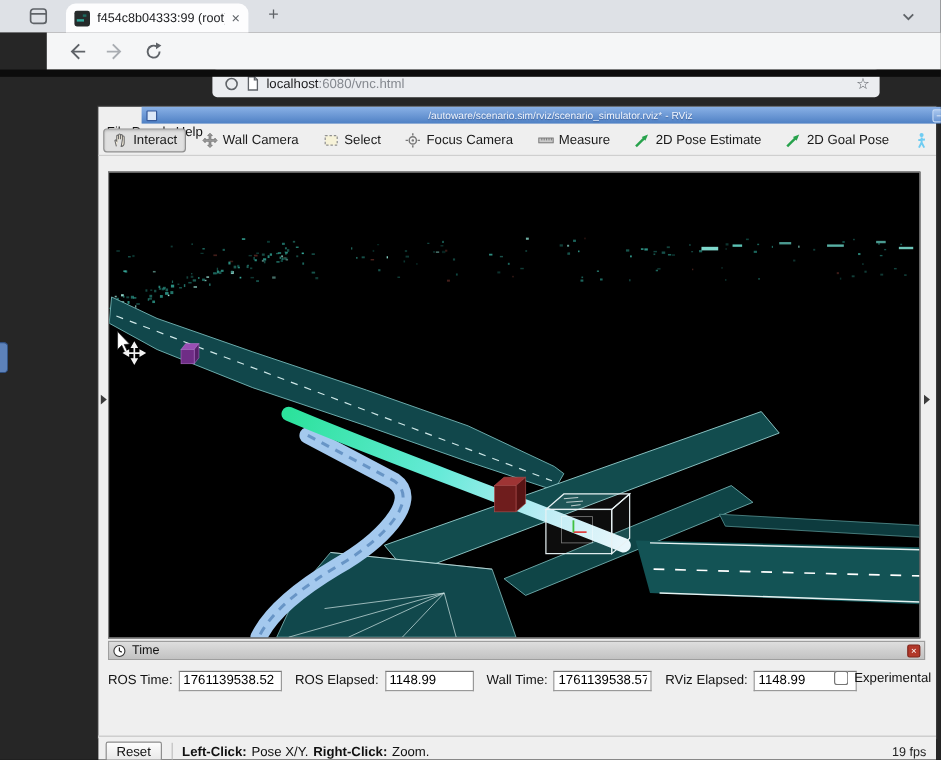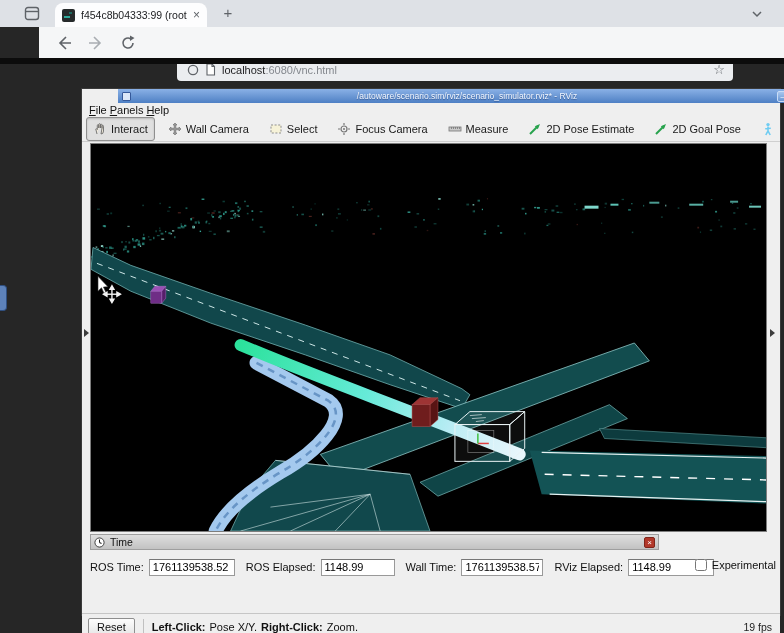--- a/index.html
+++ b/index.html
@@ -32,31 +32,31 @@
 
   
   .rviz { position:absolute; left:82px; top:89px; width:698px; height:526px; background:#efefef; box-shadow:0 0 0 1px #3a3a3a; }
   .titlebar { position:absolute; left:0; top:0; width:100%; height:14px; background:linear-gradient(#8ab1e6,#4e80c4); display:flex; align-items:center; padding:0 2px;margin-left:36px; }
   .titlebar-icon { width:9px; height:9px; margin-left:2px; background:#dce8f8; border:1px solid #35599a; border-radius:1px; }
   .title-text { position:absolute; left:0; right:0; text-align:center; font-size:8.5px; color:#f2f7ff; text-shadow:0 1px 1px rgba(10,30,80,.45); white-space:nowrap; }
   .win-btns { margin-left:auto; display:flex; gap:2px; z-index:2; }
   .win-btn { width:11px; height:11px; background:linear-gradient(#a8c6ee,#6b97d4); border:1px solid #c8dcf6; border-radius:2px; color:#fff; font-size:7px; line-height:9px; text-align:center; }
   .menubar { position:absolute; left:0; top:14px; width:100%; height:14px; display:flex; align-items:center; gap:3px; padding-left:7px; font-size:11px; color:#111; }
   .menubar u { text-decoration:underline; }
-  .toolbar { position:absolute; left:0; top:28px; width:100%; height:25px; display:flex; padding:0 4px; gap:6px; border-bottom:1px solid #cfcfcf; }
+  .toolbar { position:absolute; left:0; top:16px; width:100%; height:25px; display:flex; align-items:center; padding:0 4px; gap:6px; border-bottom:1px solid #cfcfcf; }
   .tool { display:flex; align-items:center; gap:4px; padding:2px 6px; font-size:11px; color:#1a1a1a; border:1px solid transparent; border-radius:3px; white-space:nowrap; }
   .tool.active { background:#e0e0e0; border-color:#8f8f8f; box-shadow:inset 0 1px 2px rgba(0,0,0,.18); }
 
   .viewport { position:absolute; left:8px; top:54px; width:677px; height:389px; background:#000; border:1px solid #7d7d7d; }
   .viewport svg { display:block; width:675px; height:387px; }
 
   .panel-toggle-left { position:absolute; left:2px; top:240px; width:0; height:0; border-top:4px solid transparent; border-bottom:4px solid transparent; border-left:5px solid #3c3c3c; }
   .panel-toggle-right { position:absolute; left:688px; top:240px; width:0; height:0; border-top:4px solid transparent; border-bottom:4px solid transparent; border-left:5px solid #3c3c3c; }
 
-  .time-header { position:absolute; left:8px; top:445px; width:569px; height:16px; background:linear-gradient(#dedede,#c2c2c2); border:1px solid #9e9e9e; display:flex; align-items:center; gap:5px; padding:0 3px; font-size:10.5px; color:#111; }
+  .time-header { position:absolute; left:8px; top:445px; width:681px; height:16px; background:linear-gradient(#dedede,#c2c2c2); border:1px solid #9e9e9e; display:flex; align-items:center; gap:5px; padding:0 3px; font-size:10.5px; color:#111; }
   .time-close { margin-left:auto; width:11px; height:11px; background:#b2382a; border:1px solid #7f241a; border-radius:2px; color:#fff; font-size:8px; line-height:9px; text-align:center; }
   .time-fields { position:absolute; left:8px; top:467px; right:10px; height:22px; display:flex; align-items:center; font-size:11px; color:#111; }
   .time-fields label { margin-right:5px; white-space:nowrap; }
   .time-fields input[type=text] { height:17px; border:1px solid #999; border-top-color:#777; background:#fff; font-family:"Liberation Sans",sans-serif; font-size:11px; padding:0 3px; margin-right:11px; }
   .exp-group { position:absolute; right:4px; top:470px; display:flex; align-items:center; gap:5px; font-size:11px; color:#111; }
   .exp-group input { width:12px; height:12px; }
 
   .statusbar { position:absolute; left:0; top:500px; width:100%; height:26px; background:#efefef; border-top:1px solid #c6c6c6; display:flex; align-items:center; padding:0 6px; font-size:11px; color:#111;margin-top:24px; }
   .reset-btn { padding:2px 8px; font-size:11px; font-family:"Liberation Sans",sans-serif; background:linear-gradient(#fdfdfd,#e6e6e6); border:1px solid #8f8f8f; border-radius:2px; color:#111; }
   .status-sep { width:1px; height:16px; background:#c0c0c0; margin:0 8px; }

